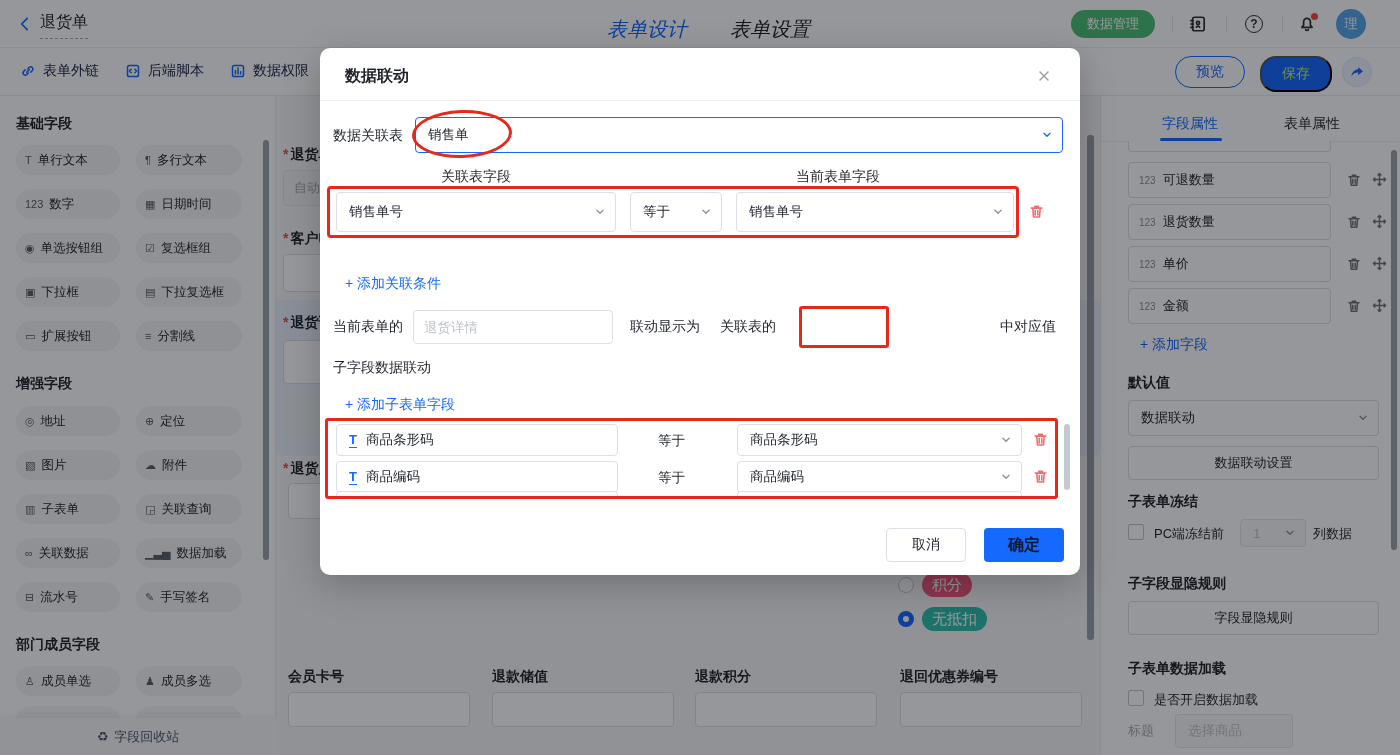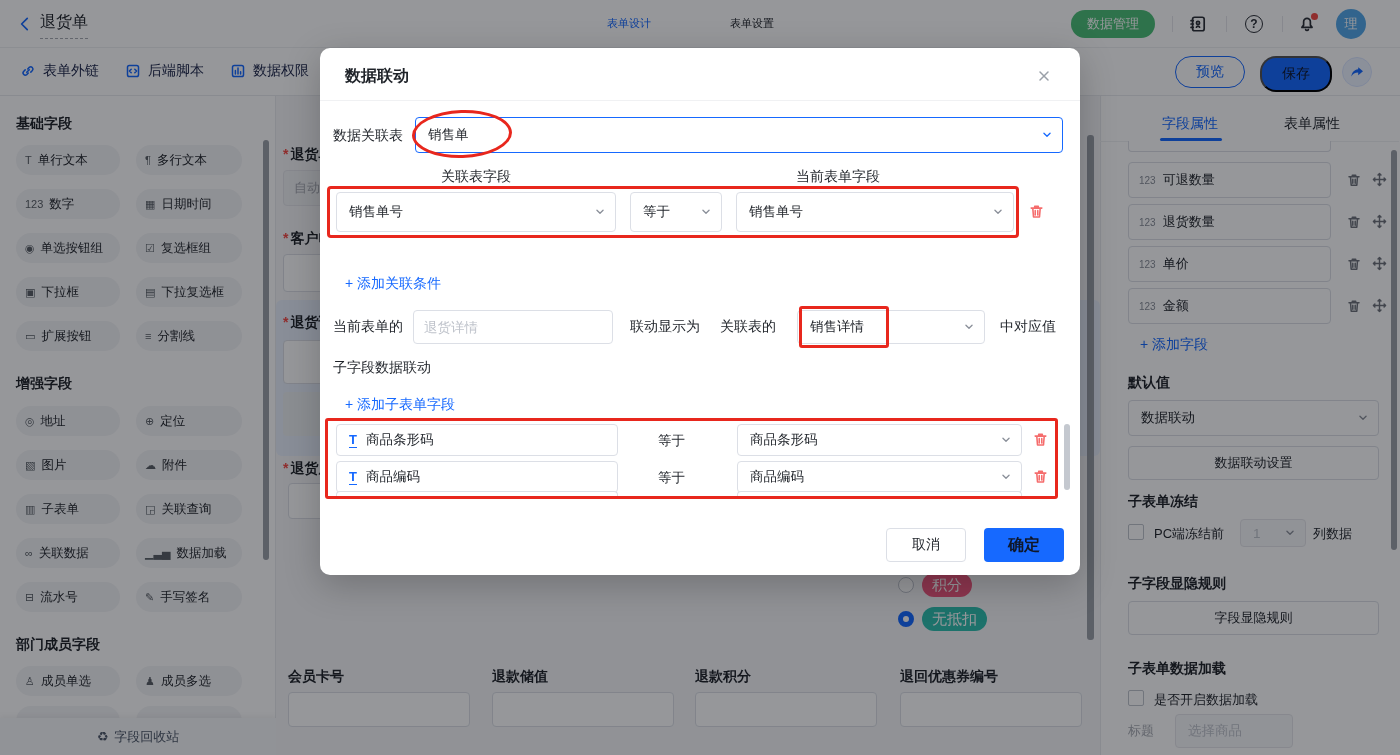--- a/index.html
+++ b/index.html
@@ -9,33 +9,33 @@
   .abs { position:absolute; }
 
   
   .topbar { left:0; top:0; width:1400px; height:48px; background:#fff; border-bottom:1px solid #EEF0F2; }
   .toolbar { left:0; top:48px; width:1400px; height:48px; background:#fff; border-bottom:1px solid #E9EBEE; }
   .sidebar { left:0; top:96px; width:276px; height:659px; background:#fff; border-right:1px solid #E9EBEE; }
   .canvas  { left:276px; top:96px; width:824px; height:659px; background:#F6F7F9; }
   .rpanel  { left:1100px; top:96px; width:300px; height:659px; background:#fff; border-left:1px solid #E9EBEE; }
 
   .title-txt { font-size:16px; color:#1F2329; font-weight:normal; padding-bottom:5px; border-bottom:1px dashed #A8ABB2; }
-  .nav-tab { font-size:11px; color:#1F2329; cursor:pointer; }
+  .nav-tab { font-size:20px; color:#1F2329; cursor:pointer;font-style:italic; }
   .nav-tab.active { color:#1669FF; }
   .pill-green { height:28px; padding:0 16px; border-radius:14px; color:#fff; font-size:13px; display:flex; align-items:center; cursor:pointer; }
   .hdr-ic { width:18px; height:18px; color:#2B2F36; cursor:pointer; }
   .vdiv { width:1px; height:16px; background:#E5E6EB; }
   .qcircle { width:18px; height:18px; border:1.5px solid #2B2F36; border-radius:50%; font-size:12px; font-weight:bold; color:#2B2F36; display:flex; align-items:center; justify-content:center; cursor:pointer; }
   .avatar { width:30px; height:30px; border-radius:50%; color:#fff; font-size:13px; display:flex; align-items:center; justify-content:center; cursor:pointer; }
   .dot { position:absolute; right:-2px; top:-2px; width:7px; height:7px; border-radius:50%; }
 
   .tool-link { display:flex; align-items:center; gap:7px; font-size:14px; color:#20294C; cursor:pointer; }
   .tool-link .ic { width:16px; height:16px; color:#1669FF; }
   .btn-outline { height:32px; padding:8px 20px; border:1px solid #1669FF; border-radius:16px; color:#1669FF; background:#fff; font-size:14px; display:flex; align-items:center; cursor:pointer; }
-  .btn-solid { height:32px; padding:16px 20px; border-radius:16px; color:#0f172a; font-size:14px; display:flex; align-items:center; cursor:pointer; }
+  .btn-solid { height:32px; padding:16px 20px; border-radius:16px; color:#bef264; font-size:14px; display:flex; align-items:center; cursor:pointer; }
   .share-circle { width:30px; height:30px; border-radius:50%; background:#EDF3FF; border:1px solid #D9E5FF; display:flex; align-items:center; justify-content:center; cursor:pointer; }
   .share-circle .ic { width:16px; height:16px; color:#1669FF; }
 
   
   .sec-title { font-size:14px; font-weight:bold; color:#1F2329; }
   .pill-btn { height:30px; border-radius:15px; background:#F3F4F6; display:flex; align-items:center; gap:6px; padding:0 9px; font-size:12.5px; color:#1F2329; cursor:grab; overflow:hidden; white-space:nowrap; }
   .pill-btn .ig { color:#5A6066; font-size:11px; line-height:1; flex:none; }
   .recycle-bar { left:0; top:718px; width:276px; height:37px; background:#F7F8FA; box-shadow:0 -2px 6px rgba(0,0,0,.05); display:flex; align-items:center; justify-content:center; gap:6px; font-size:13px; color:#4E5969; cursor:pointer; }
   .sb-thumb { border-radius:3px; background:#9BA0A8; }
 
@@ -459,28 +459,20 @@
       </span>
 
     <span class="abs link" style="left:13px;top:227px">+ 添加关联条件</span>
 
     <span class="abs m-label" style="left:13px;top:270px">当前表单的</span>
     <div class="abs" style="left:93px;top:262px;width:200px;height:34px">
       <input class="real" placeholder="退货详情" style="">
     </div>
     <span class="abs m-label" style="left:310px;top:270px">联动显示为</span>
     <span class="abs m-label" style="left:400px;top:270px">关联表的</span>
-    <div class="abs sel" style="left:477px;top:262px;width:188px;height:34px">
-        <span>销售详情</span>
-        <span class="chev">
-          <svg viewBox="0 0 16 16" fill="none" stroke="currentColor" stroke-width="1.5" stroke-linecap="round" stroke-linejoin="round" style="width:100%;height:100%;display:block">
-            <polyline points="4.5 6 8 9.5 11.5 6"></polyline>
-          </svg>
-        </span>
-      </div>
     <span class="abs m-label" style="left:680px;top:270px">中对应值</span>
 
     <span class="abs m-label" style="left:13px;top:311px">子字段数据联动</span>
     <span class="abs link" style="left:13px;top:348px">+ 添加子表单字段</span>
 
     <div class="abs subinput" style="left:16px;top:376px;width:282px;height:32px">
         <span class="tfield">T</span>
         <span>商品条形码</span>
       </div>
     <span class="abs eq-txt" style="left:338px;top:384px">等于</span>

